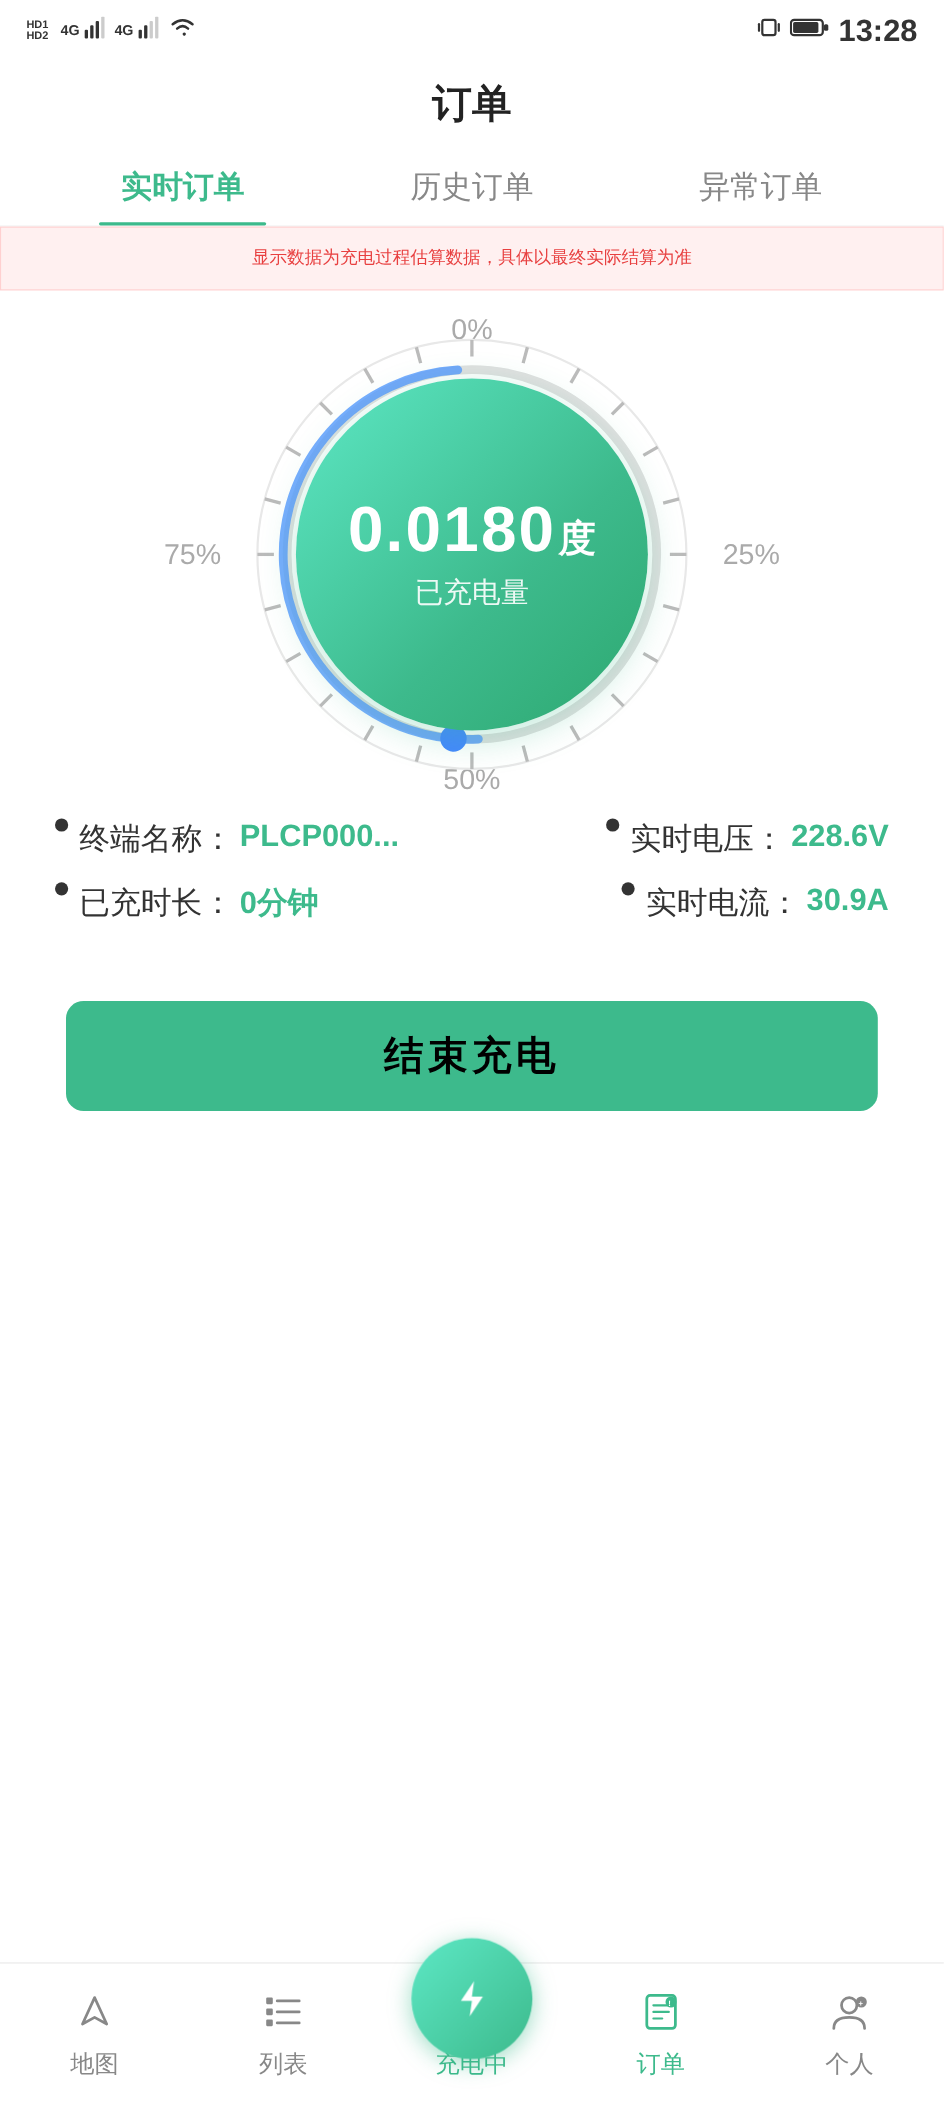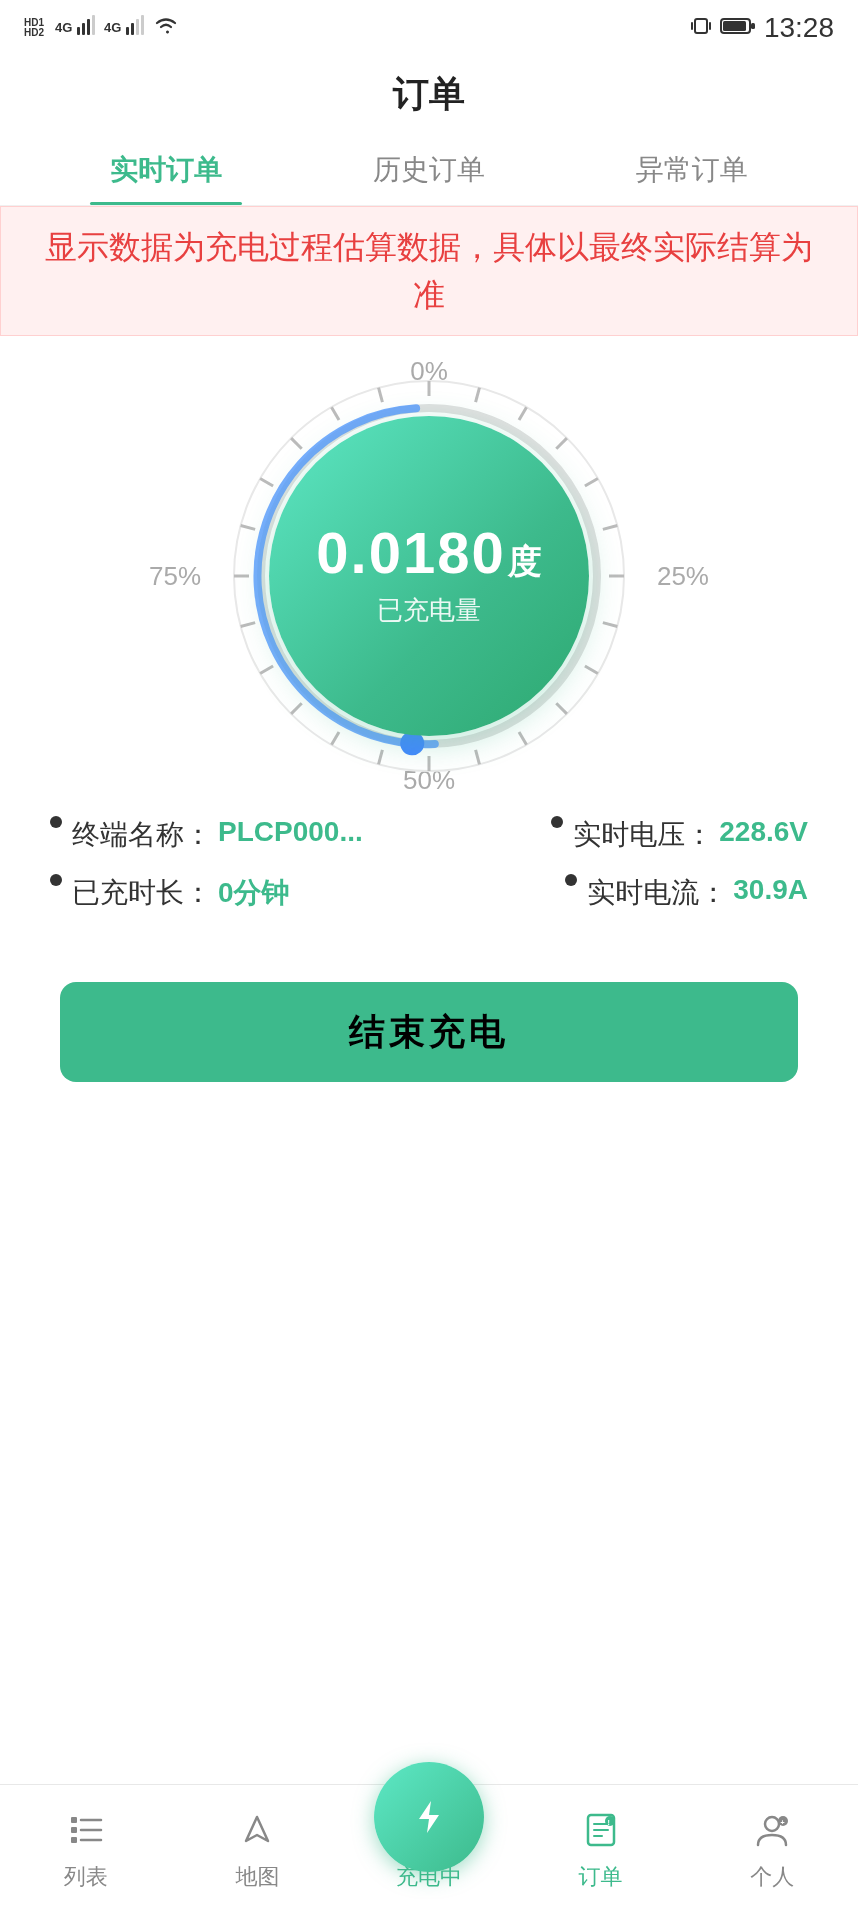--- a/index.html
+++ b/index.html
@@ -93,21 +93,21 @@
 
     
     .notice-banner {
       background: #fff0f0;
       border: 1px solid #ffd0d0;
       padding: 16px 30px;
       margin: 0;
     }
     .notice-text {
       color: #e84040;
-      font-size: 32px;
+      font-size: 16px;
       text-align: center;
       line-height: 1.5;
     }
 
     
     .gauge-section {
       display: flex;
       justify-content: center;
       align-items: center;
       padding: 30px 0 10px;
@@ -331,21 +331,21 @@
         <rect x="19" y="6" width="2" height="8" fill="#333" rx="1"></rect>
       </svg>
     </span>
     <span>
       <svg width="36" height="18" viewBox="0 0 36 18">
         <rect x="1" y="2" width="29" height="14" rx="3" stroke="#333" stroke-width="2" fill="none"></rect>
         <rect x="3" y="4" width="23" height="10" rx="1.5" fill="#333"></rect>
         <rect x="31" y="6" width="4" height="6" rx="1.5" fill="#333"></rect>
       </svg>
     </span>
-    <span style="font-size:28px;font-weight:400;color:#333;text-align:right;">13:28</span>
+    <span style="font-size:28px;font-weight:700;color:#333;text-align:right;">13:28</span>
   </div>
 </div>
 
 <h1 class="page-title">订单</h1>
 
 <div class="tabs">
   <div class="tab active">实时订单</div>
   <div class="tab">历史订单</div>
   <div class="tab">异常订单</div>
 </div>
@@ -442,37 +442,37 @@
 </div>
 
 <div class="stop-btn-wrap">
   <button class="stop-btn">结束充电</button>
 </div>
 
 <nav class="bottom-nav">
   <div class="nav-item">
     <span class="nav-icon">
       <svg width="38" height="38" viewBox="0 0 38 38">
+        <polygon points="19,6 30,30 19,24 8,30" fill="none" stroke="#888" stroke-width="2.5" stroke-linejoin="round"></polygon>
+      </svg>
+    </span>
+    <span class="nav-label">地图</span>
+  </div>
+  <div class="nav-item">
+    <span class="nav-icon">
+      <svg width="38" height="38" viewBox="0 0 38 38">
         <rect x="4" y="6" width="6" height="6" rx="1" fill="#888"></rect>
         <rect x="4" y="16" width="6" height="6" rx="1" fill="#888"></rect>
         <rect x="4" y="26" width="6" height="6" rx="1" fill="#888"></rect>
         <line x1="14" y1="9" x2="34" y2="9" stroke="#888" stroke-width="2.5" stroke-linecap="round"></line>
         <line x1="14" y1="19" x2="34" y2="19" stroke="#888" stroke-width="2.5" stroke-linecap="round"></line>
         <line x1="14" y1="29" x2="34" y2="29" stroke="#888" stroke-width="2.5" stroke-linecap="round"></line>
       </svg>
     </span>
     <span class="nav-label">列表</span>
-  </div>
-  <div class="nav-item">
-    <span class="nav-icon">
-      <svg width="38" height="38" viewBox="0 0 38 38">
-        <polygon points="19,6 30,30 19,24 8,30" fill="none" stroke="#888" stroke-width="2.5" stroke-linejoin="round"></polygon>
-      </svg>
-    </span>
-    <span class="nav-label">地图</span>
   </div>
   <div class="nav-center">
     <div class="charging-bubble">
       <svg width="40" height="40" viewBox="0 0 40 40">
         <polygon points="22,4 10,22 20,22 18,36 30,18 20,18" fill="white"></polygon>
       </svg>
     </div>
     <div class="charging-bubble-spacer"></div>
     <span class="nav-label" style="color:#3dba8c;">充电中</span>
   </div>

